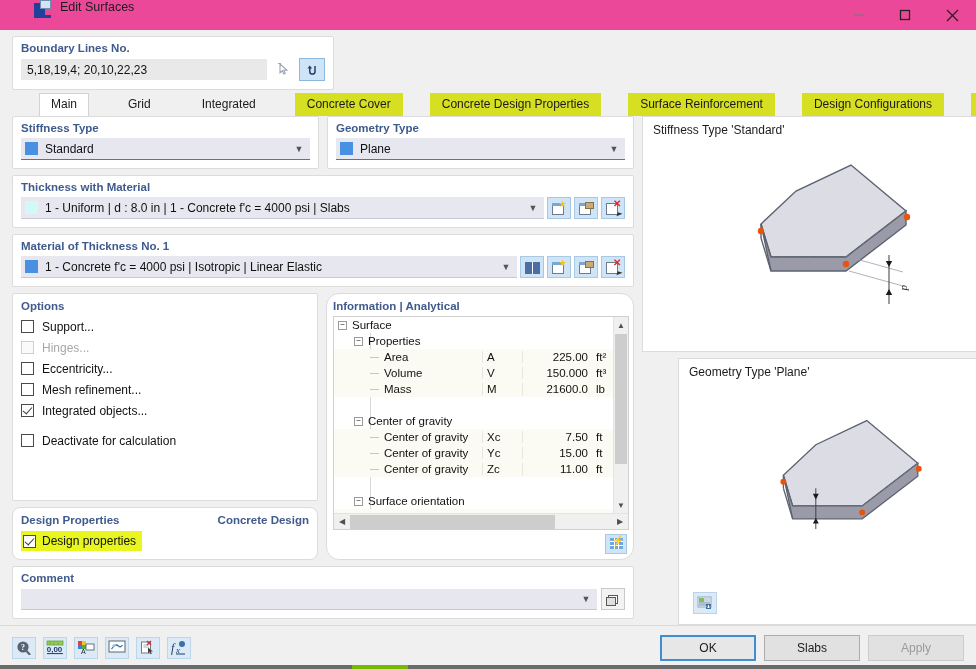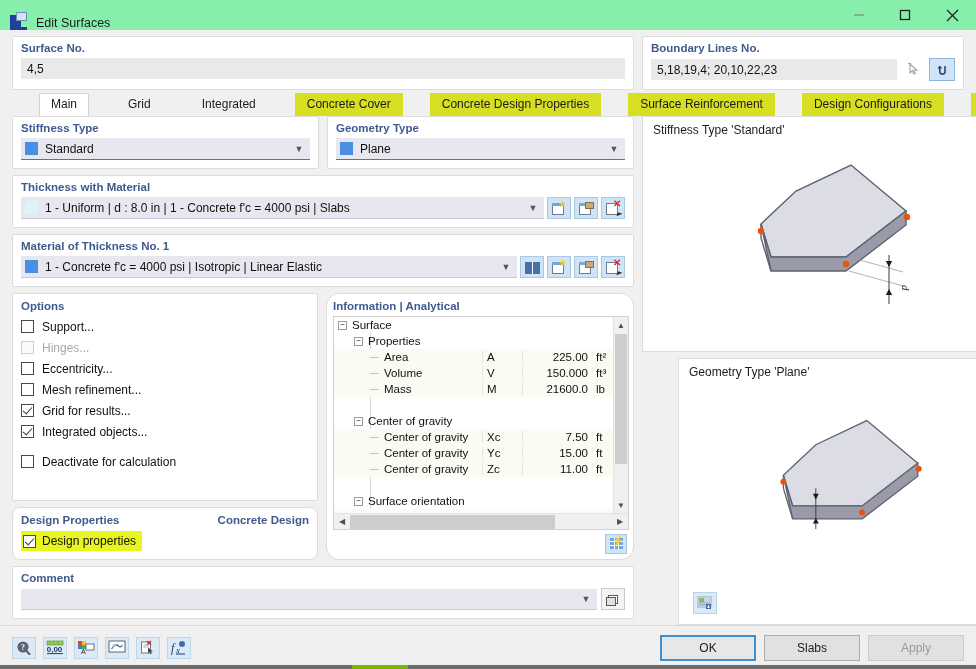--- a/index.html
+++ b/index.html
@@ -9,21 +9,21 @@
     font-family:"Liberation Sans", sans-serif;
     font-size:12px;
     color:#111;
     background:#f0f0f0;
     overflow:hidden;
     position:relative;
   }
   .window { position:absolute; inset:0; background:#f0f0f0; display:flex; flex-direction:column; }
 
   
-  .titlebar { height:30px; background:#86efac; display:flex; align-items:flex-end; flex:0 0 30px; }
+  .titlebar { height:30px; background:#ec4899; display:flex; align-items:flex-start; flex:0 0 30px;padding-left:24px; }
   .title-icon { width:18px; height:18px; margin-left:10px; margin-right:8px; position:relative; flex:0 0 18px; }
   .title-icon .b1 { position:absolute; left:0; top:3px; width:11px; height:12px; background:#21409a; }
   .title-icon .b2 { position:absolute; left:6px; top:0px; width:11px; height:9px; background:#d6e4f0; border:1px solid #6b8fb5; }
   .title-icon .b3 { position:absolute; left:0; bottom:0px; width:17px; height:3px; background:#21409a; }
   .title-text { font-size:12.5px; color:#1b1b1b; }
   .win-btns { margin-left:auto; display:flex; height:30px; }
   .win-btn { width:46px; height:30px; display:flex; align-items:center; justify-content:center; font-size:13px; color:#333; }
   .win-btn.close { width:48px; }
   .win-btn svg { display:block; }
 
@@ -218,24 +218,20 @@
       <div class="win-btn close">
         <svg width="13" height="13" viewBox="0 0 13 13">
             <line x1="1" y1="1" x2="12" y2="12" stroke="#222" stroke-width="1.3"></line>
             <line x1="12" y1="1" x2="1" y2="12" stroke="#222" stroke-width="1.3"></line>
           </svg>
       </div>
     </div>
   </div>
 
   <div class="toprow">
-    <div class="group surface-group">
-      <div class="group-title">Surface No.</div>
-      <div class="field">4,5</div>
-    </div>
     <div class="group boundary-group">
       <div class="group-title">Boundary Lines No.</div>
       <div class="bl-row">
         <div class="field bl-field">5,18,19,4; 20,10,22,23</div>
         <div class="icon-btn">
           <svg width="15" height="15" viewBox="0 0 15 15">
             <path d="M4 2 L4 11 L6.3 8.8 L7.8 12 L9.3 11.3 L7.8 8.3 L11 8.3 Z" fill="none" stroke="#9aa6b2" stroke-width="1.1"></path>
             <line x1="2" y1="1.5" x2="5" y2="1.5" stroke="#9aa6b2" stroke-width="1"></line>
           </svg>
         </div>
@@ -367,24 +363,20 @@
               <span class="cbx"></span>
               <span>Hinges...</span>
             </div>
             <div class="opt">
               <span class="cbx"></span>
               <span>Eccentricity...</span>
             </div>
             <div class="opt">
               <span class="cbx"></span>
               <span>Mesh refinement...</span>
-            </div>
-            <div class="opt">
-              <span class="cbx checked"></span>
-              <span>Grid for results...</span>
             </div>
             <div class="opt">
               <span class="cbx checked"></span>
               <span>Integrated objects...</span>
             </div>
             <div class="opt-gap"></div>
             <div class="opt">
               <span class="cbx"></span>
               <span>Deactivate for calculation</span>
             </div>

